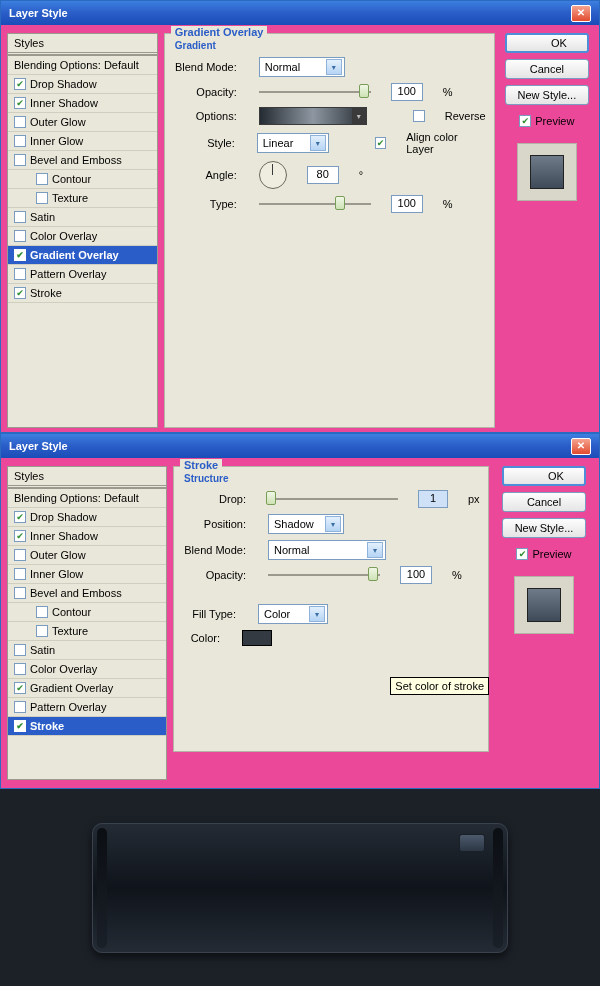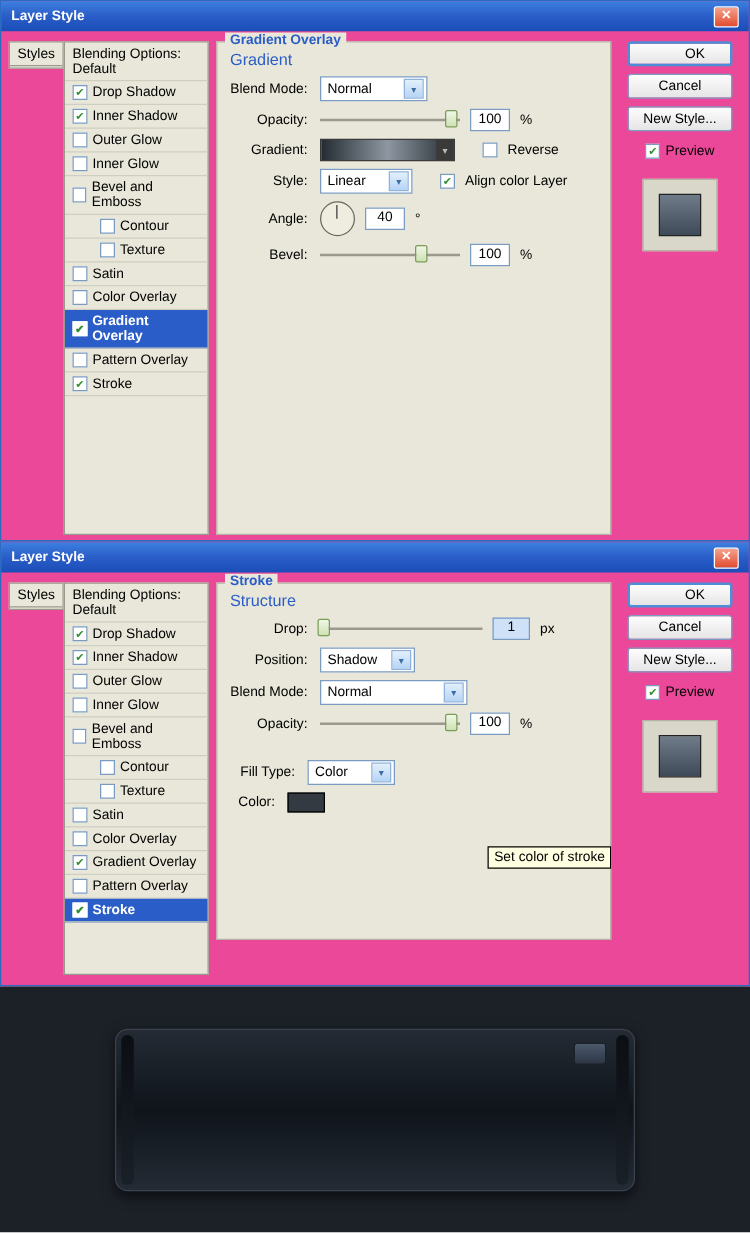--- a/index.html
+++ b/index.html
@@ -41,21 +41,21 @@
     line-height: 1;
   }
   .body {
     display: flex;
     padding: 8px 6px 10px 6px;
     gap: 6px;
   }
   .sidebar {
     width: 160px;
     display: flex;
-    flex-direction: row;
+    flex-direction: column;
   }
   .panel {
     border: 1px solid #9b998d;
     background: #e9e7d9;
   }
   .panel-header {
     padding: 3px 6px;
     border-bottom: 1px solid #9b998d;
   }
   .style-list { }
@@ -102,29 +102,29 @@
     top: -8px;
     left: 6px;
     color: #2a5dc7;
     font-weight: bold;
     background: #e9e7d9;
     padding: 0 4px;
     font-size: 11px;
   }
   .fs-subtitle {
     color: #2a5dc7;
-    font-weight: normal;
-    font-size: 13px;
+    font-weight: bold;
+    font-size: 10px;
     margin: -14px 0 6px 2px;
   }
   .row {
     display: flex;
     align-items: center;
     margin-bottom: 6px;
-    gap: 8px;
+    gap: 20px;
   }
   .label {
     text-align: right;
     width: 66px;
     padding-right: 2px;
   }
   .combo {
     height: 20px;
     border: 1px solid #7a9cc1;
     background: #fff;
@@ -389,21 +389,21 @@
           <span class="label">Opacity:</span>
           <div class="slider" style="width:112px">
             <div class="track"></div>
             <div class="thumb" style="left:100px"></div>
           </div>
           <span class="nbox" style="width:32px">100</span>
           <span>%</span>
         </div>
 
         <div class="row">
-          <span class="label">Gradient:</span>
+          <span class="label">Options:</span>
           <div class="gradient-swatch">
             <span class="arrow">▾</span>
           </div>
           <span style="width:6px"></span>
           <span class="chk"></span>
           <span>Reverse</span>
         </div>
 
         <div class="row">
           <span class="label">Style:</span>
@@ -412,26 +412,26 @@
             <span class="arrow">▾</span>
           </div>
           <span style="width:6px"></span>
           <span class="chk checked"></span>
           <span>Align color Layer</span>
         </div>
 
         <div class="row">
           <span class="label">Angle:</span>
           <span class="angle"></span>
-          <span class="nbox" style="width:32px">40</span>
+          <span class="nbox" style="width:32px">80</span>
           <span>°</span>
         </div>
 
         <div class="row">
-          <span class="label">Bevel:</span>
+          <span class="label">Type:</span>
           <div class="slider" style="width:112px">
             <div class="track"></div>
             <div class="thumb" style="left:76px"></div>
           </div>
           <span class="nbox" style="width:32px">100</span>
           <span>%</span>
         </div>
       </div>
     </div>
 

